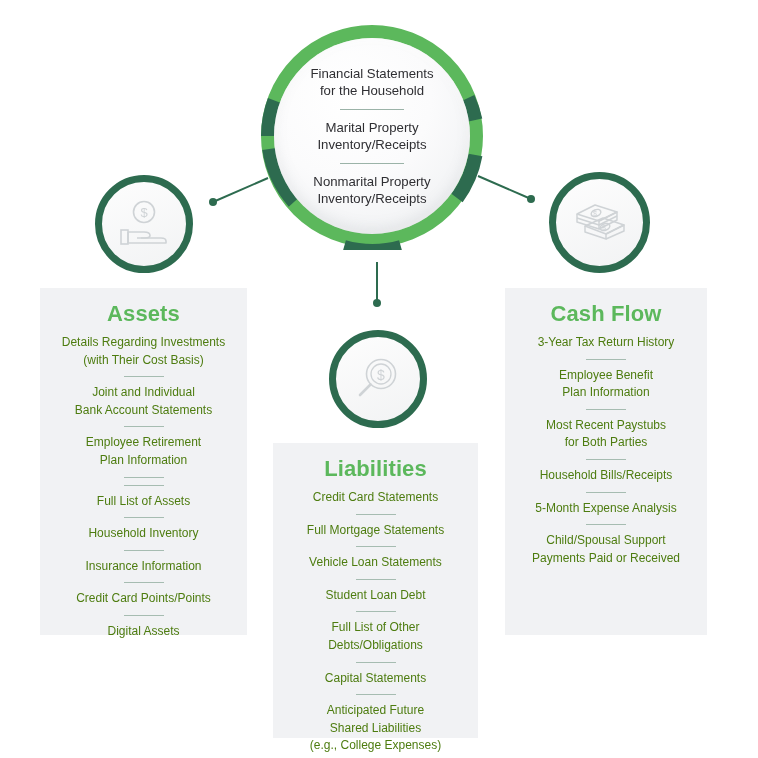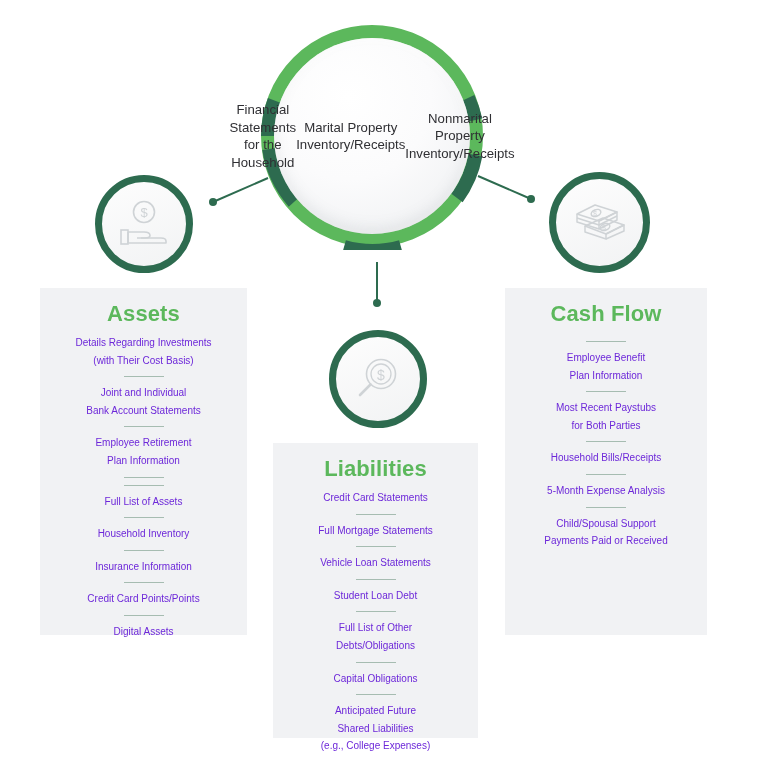--- a/index.html
+++ b/index.html
@@ -22,21 +22,21 @@
     left:258px;top:22px;
     width:228px;height:228px;
   }
   .hub-ring{position:absolute;left:0;top:0;width:228px;height:228px;}
   .hub-face{
     position:absolute;left:16px;top:16px;
     width:196px;height:196px;
     border-radius:50%;
     background:radial-gradient(circle at 38% 30%, #ffffff 0%, #fbfbfc 45%, #eceef0 100%);
     box-shadow:inset 0 -6px 14px rgba(120,128,136,0.13), inset 0 3px 8px rgba(255,255,255,0.9);
-    display:flex;flex-direction:row;
+    display:flex;flex-direction:column;
     align-items:center;justify-content:center;
     box-sizing:border-box;
     padding:0 14px;
   }
   .hub-line{
     color:#2f2f33;
     font-size:13.2px;
     line-height:17.5px;
     text-align:center;
     white-space:pre-line;
@@ -80,22 +80,22 @@
     letter-spacing:0.1px;
     margin:0;
     padding-top:15px;
     padding-bottom:9px;
     line-height:22px;
   }
   .panel-cash .panel-title{padding-top:15px;}
 
   .item-list{list-style:none;margin:0;padding:0;}
   .item{
-    color:#6d28d9;
-    font-size:10px;
+    color:#4d7c0f;
+    font-size:12px;
     line-height:17.6px;
     white-space:pre-line;
     padding:0;
   }
   .item-sep{
     width:40px;height:1px;
     background:#a6bcb1;
     margin:7px auto 7px auto;
   }
 </style>
@@ -204,31 +204,32 @@
       <li class="item-sep"></li>
       <li class="item">Full Mortgage Statements</li>
       <li class="item-sep"></li>
       <li class="item">Vehicle Loan Statements</li>
       <li class="item-sep"></li>
       <li class="item">Student Loan Debt</li>
       <li class="item-sep"></li>
       <li class="item">Full List of Other
 Debts/Obligations</li>
       <li class="item-sep"></li>
-      <li class="item">Capital Obligations</li>
+      <li class="item">Capital Statements</li>
       <li class="item-sep"></li>
       <li class="item">Anticipated Future
 Shared Liabilities
 (e.g., College Expenses)</li>
     </ul>
   </div>
 
   <div class="panel panel-cash">
     <div class="panel-title">Cash Flow</div>
     <ul class="item-list">
+      <li class="item">3-Year Tax Return History</li>
       <li class="item-sep"></li>
       <li class="item">Employee Benefit
 Plan Information</li>
       <li class="item-sep"></li>
       <li class="item">Most Recent Paystubs
 for Both Parties</li>
       <li class="item-sep"></li>
       <li class="item">Household Bills/Receipts</li>
       <li class="item-sep"></li>
       <li class="item">5-Month Expense Analysis</li>

